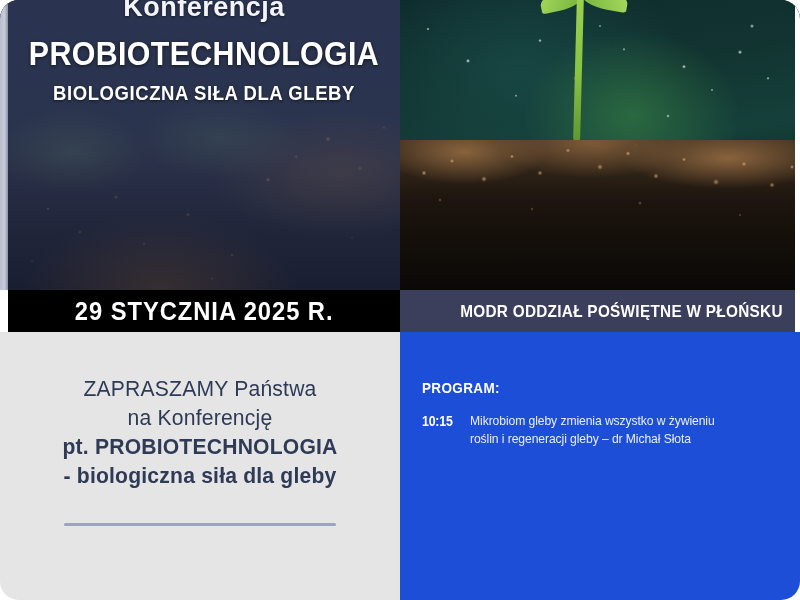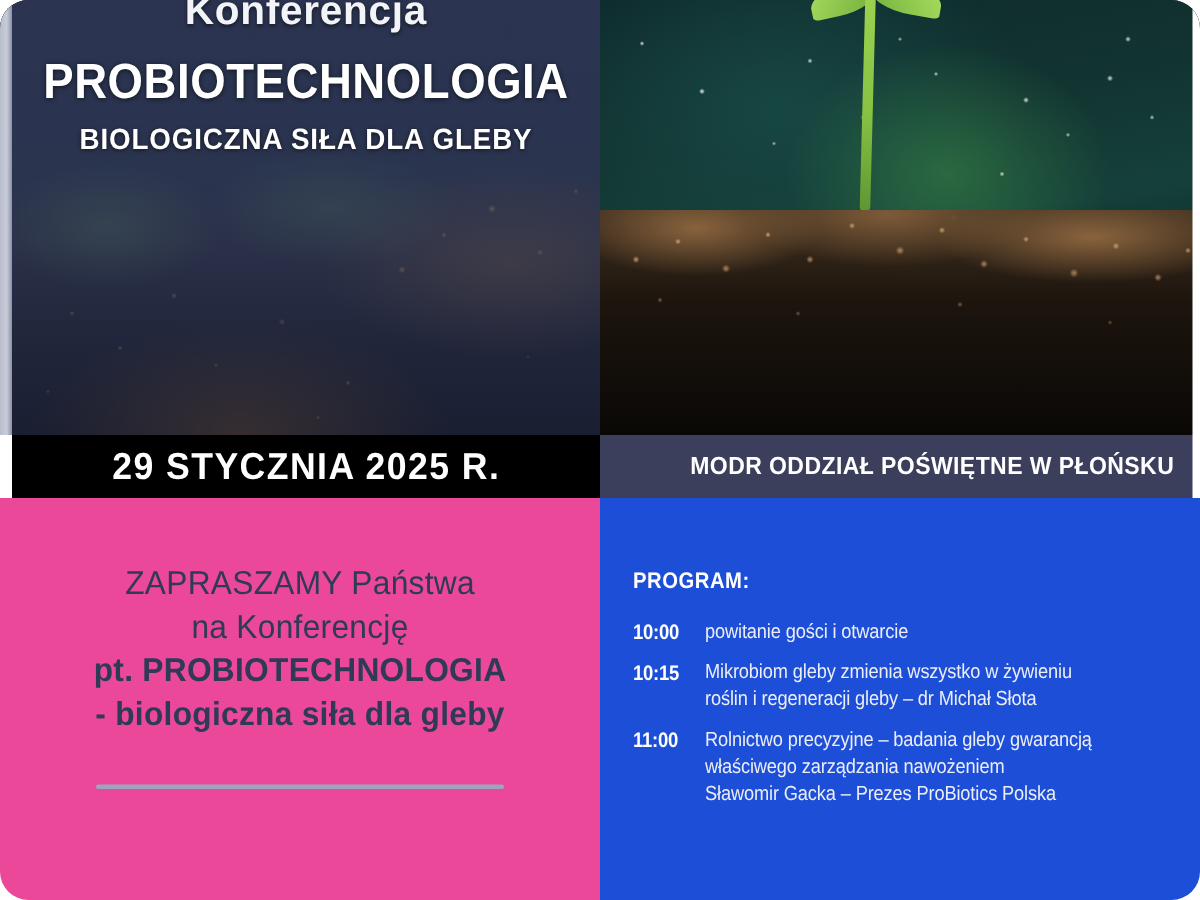--- a/index.html
+++ b/index.html
@@ -275,21 +275,21 @@
     transform: scaleX(0.93);
   }
 
   
   .invite {
     position: absolute;
     top: 332px;
     left: 0;
     width: 400px;
     height: 268px;
-    background: #ec4899;
+    background: #e5e5e5;
     text-align: center;
   }
   .invite-lines {
     margin-top: 42px;
   }
   .invite-line {
     font-size: 22px;
     color: #2e3a56;
     line-height: 1.32;
     letter-spacing: 0.2px;
@@ -405,36 +405,22 @@
       <div class="invite-line bold">pt. PROBIOTECHNOLOGIA</div>
       <div class="invite-line bold">- biologiczna siła dla gleby</div>
     </div>
     <div class="invite-divider"></div>
   </div>
 
   <div class="program">
     <div class="program-title">PROGRAM:</div>
     <div class="program-list" id="program-list">
         <div class="program-row">
-          <div class="program-time">10:00</div>
-          <div class="program-desc">
-            <div>powitanie gości i otwarcie</div>
-          </div>
-        </div>
-        <div class="program-row">
           <div class="program-time">10:15</div>
           <div class="program-desc">
             <div>Mikrobiom gleby zmienia wszystko w żywieniu</div>
             <div>roślin i regeneracji gleby – dr Michał Słota</div>
           </div>
         </div>
-        <div class="program-row">
-          <div class="program-time">11:00</div>
-          <div class="program-desc">
-            <div>Rolnictwo precyzyjne – badania gleby  gwarancją</div>
-            <div>właściwego zarządzania nawożeniem</div>
-            <div>Sławomir Gacka – Prezes ProBiotics Polska</div>
-          </div>
-        </div>
       </div>
   </div>
 
 </div>
 
 </body></html>

